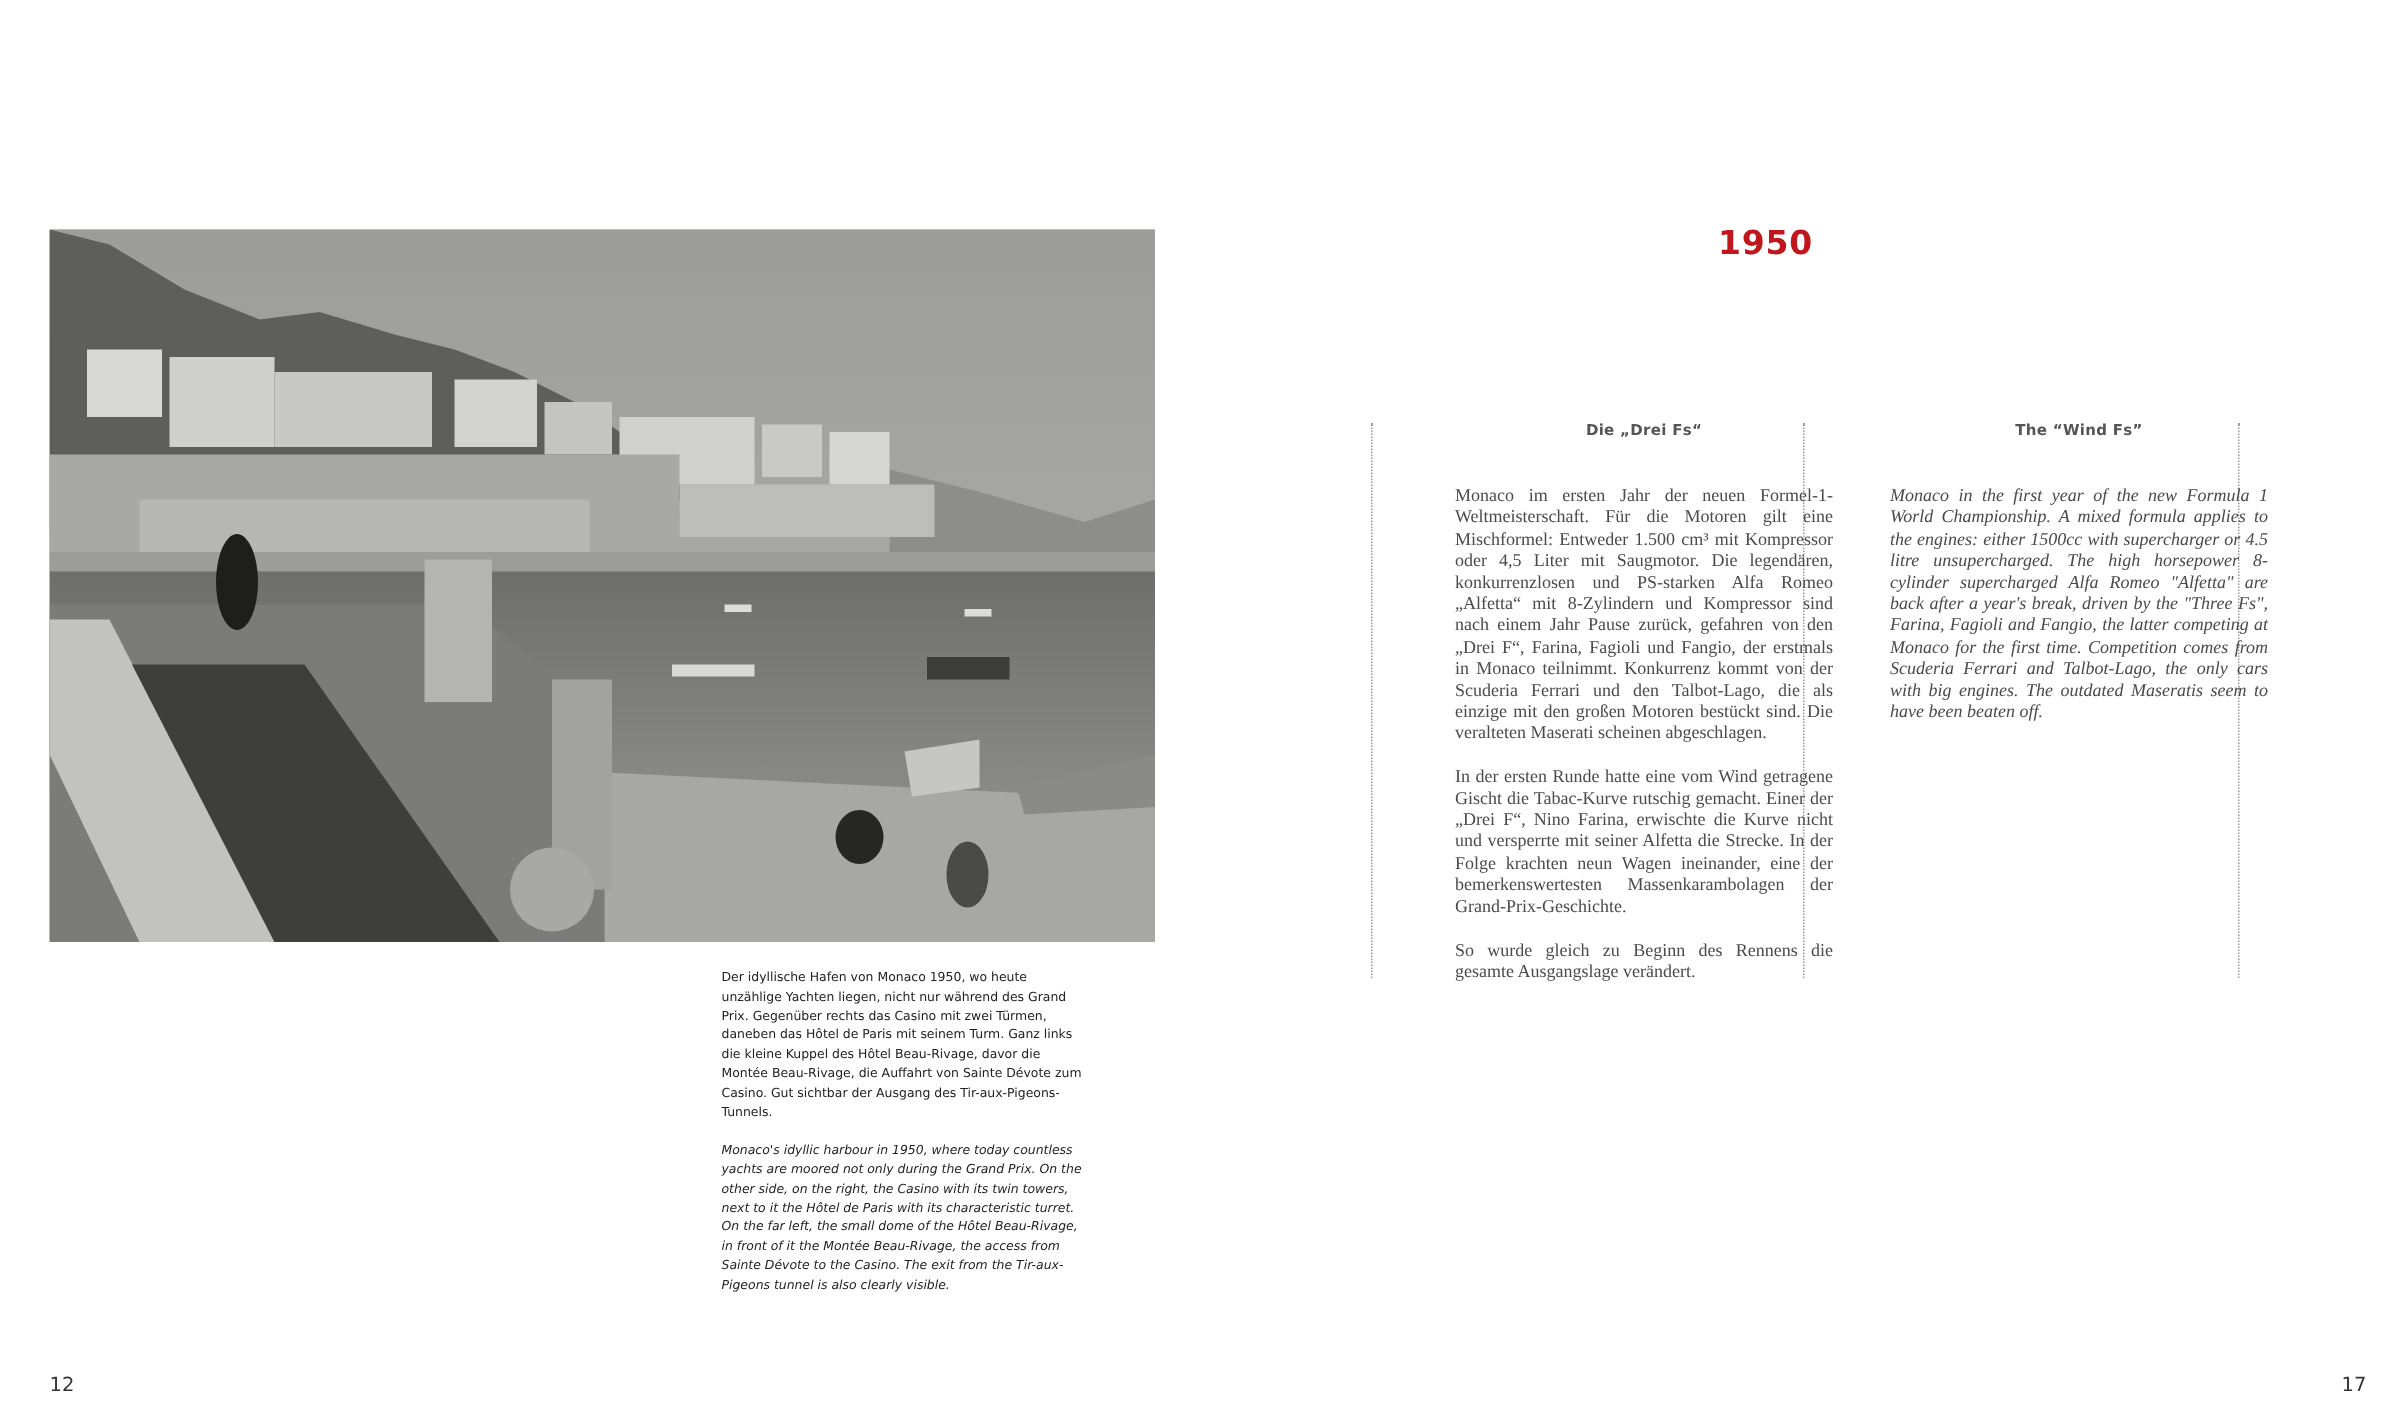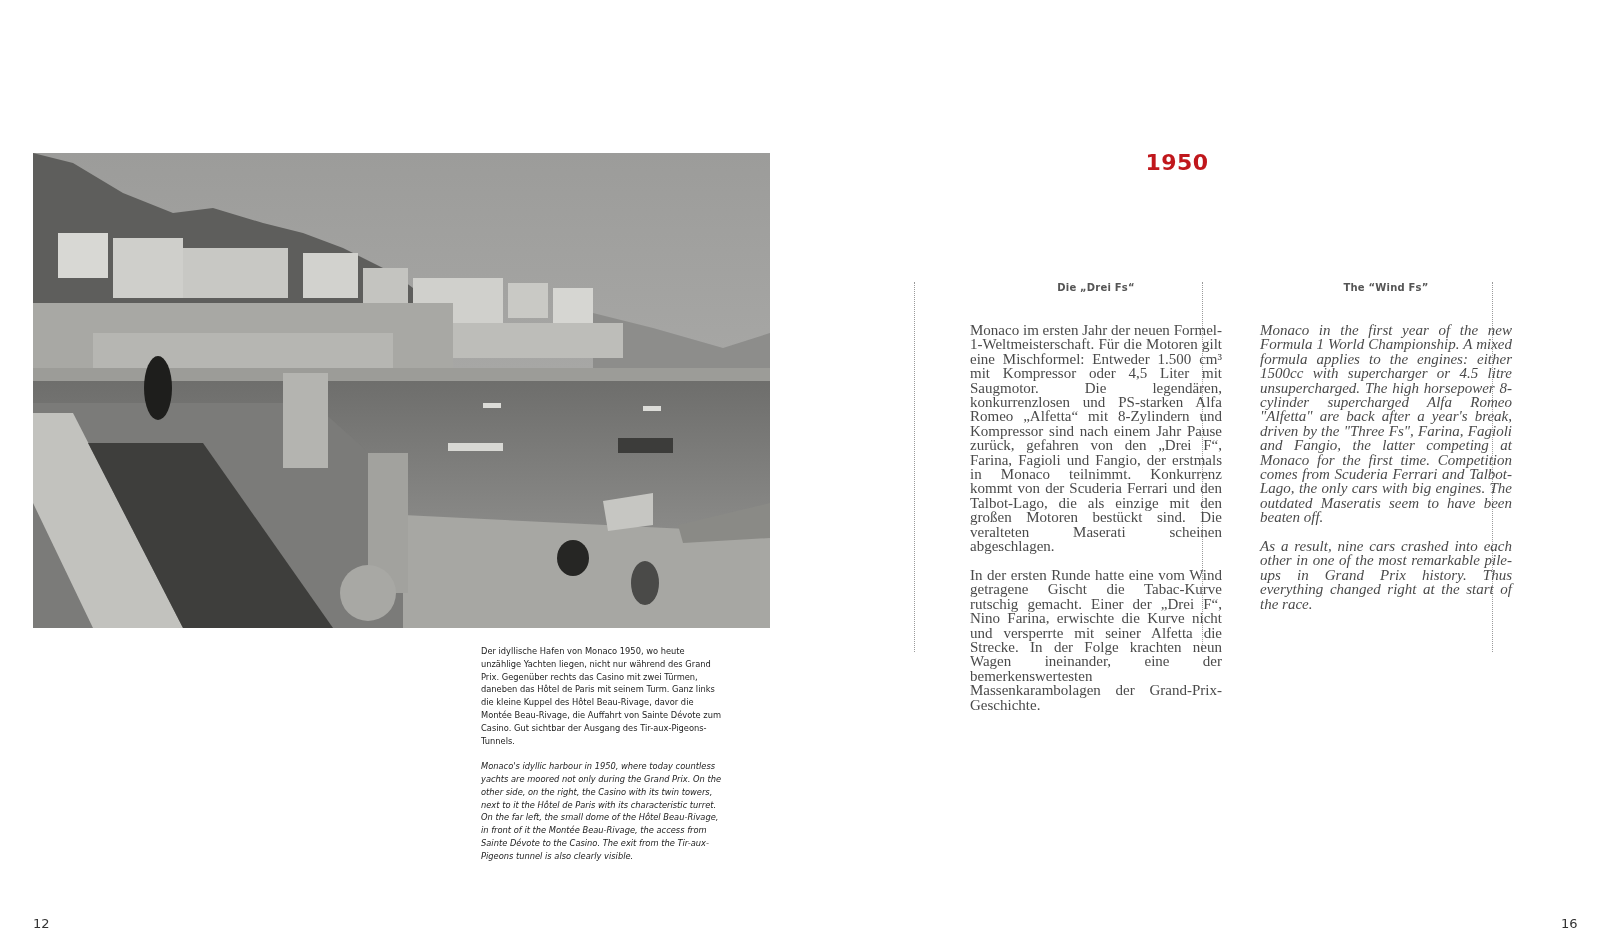--- a/index.html
+++ b/index.html
@@ -15,21 +15,21 @@
   .page-num { position:absolute; top:916px; font-family:"DejaVu Sans", sans-serif; font-size:13px; color:#333; }
   .page-num.left { left:33px; }
   .page-num.right { left:1561px; }
 
   .year { position:absolute; left:1112px; top:150px; width:130px; text-align:center; font-family:"DejaVu Sans", sans-serif; font-weight:bold; font-size:22px; color:#c0171c; letter-spacing:0.5px; }
 
   .dotline { position:absolute; top:282px; height:370px; width:0; border-left:1.3px dotted #9a9a9a; }
 
   .col { position:absolute; top:282px; width:252px;margin-left:36px; }
   .col h3 { margin:0; text-align:center; font-family:"DejaVu Sans", sans-serif; font-size:10px; font-weight:bold; color:#555; letter-spacing:0.2px; }
-  .col .body { margin-top:30px; font-family:"Liberation Serif", serif; font-size:15px; line-height:14.4px; color:#4a4a4a; text-align:justify; hyphens:manual; }
+  .col .body { margin-top:30px; font-family:"Liberation Serif", serif; font-size:12px; line-height:14.4px; color:#4a4a4a; text-align:justify; hyphens:manual; }
   .col .body p { margin:0 0 14.4px 0; }
   .col.en .body { font-style:italic; }
   .col.de { left:934px; }
   .col.en { left:1224px; }
 </style>
 </head>
 <body>
 
 <div class="photo">
   <svg viewBox="0 0 737 475" preserveAspectRatio="none">
@@ -92,25 +92,25 @@
 
 <div class="dotline" style="left:914px;"></div>
 <div class="dotline" style="left:1202px;"></div>
 <div class="dotline" style="left:1492px;"></div>
 
 <div class="col de">
   <h3>Die „Drei Fs“</h3>
   <div class="body">
     <p>Monaco im ersten Jahr der neuen Formel-1-Weltmeisterschaft. Für die Motoren gilt eine Mischformel: Entweder 1.500 cm³ mit Kompressor oder 4,5 Liter mit Saugmotor. Die legendären, konkurrenzlosen und PS-starken Alfa Romeo „Alfetta“ mit 8-Zylindern und Kompressor sind nach einem Jahr Pause zurück, gefahren von den „Drei F“, Farina, Fagioli und Fangio, der erstmals in Monaco teilnimmt. Konkurrenz kommt von der Scuderia Ferrari und den Talbot-Lago, die als einzige mit den großen Motoren bestückt sind. Die veralteten Maserati scheinen abgeschlagen.</p>
     <p>In der ersten Runde hatte eine vom Wind getragene Gischt die Tabac-Kurve rutschig gemacht. Einer der „Drei F“, Nino Farina, erwischte die Kurve nicht und versperrte mit seiner Alfetta die Strecke. In der Folge krachten neun Wagen ineinander, eine der bemerkenswertesten Massenkarambolagen der Grand-Prix-Geschichte.</p>
+    <p>So wurde gleich zu Beginn des Rennens die gesamte Ausgangslage verändert.</p>
   </div>
 </div>
 
 <div class="col en">
   <h3>The “Wind Fs”</h3>
   <div class="body">
     <p>Monaco in the first year of the new Formula 1 World Championship. A mixed formula applies to the engines: either 1500cc with supercharger or 4.5 litre unsupercharged. The high horsepower 8-cylinder supercharged Alfa Romeo "Alfetta" are back after a year's break, driven by the "Three Fs", Farina, Fagioli and Fangio, the latter competing at Monaco for the first time. Competition comes from Scuderia Ferrari and Talbot-Lago, the only cars with big engines. The outdated Maseratis seem to have been beaten off.</p>
-    <p>As a result, nine cars crashed into each other in one of the most remarkable pile-ups in Grand Prix history. Thus everything changed right at the start of the race.</p>
   </div>
 </div>
 
 <div class="page-num left">12</div>
-<div class="page-num right">16</div>
+<div class="page-num right">17</div>
 
 </body></html>

